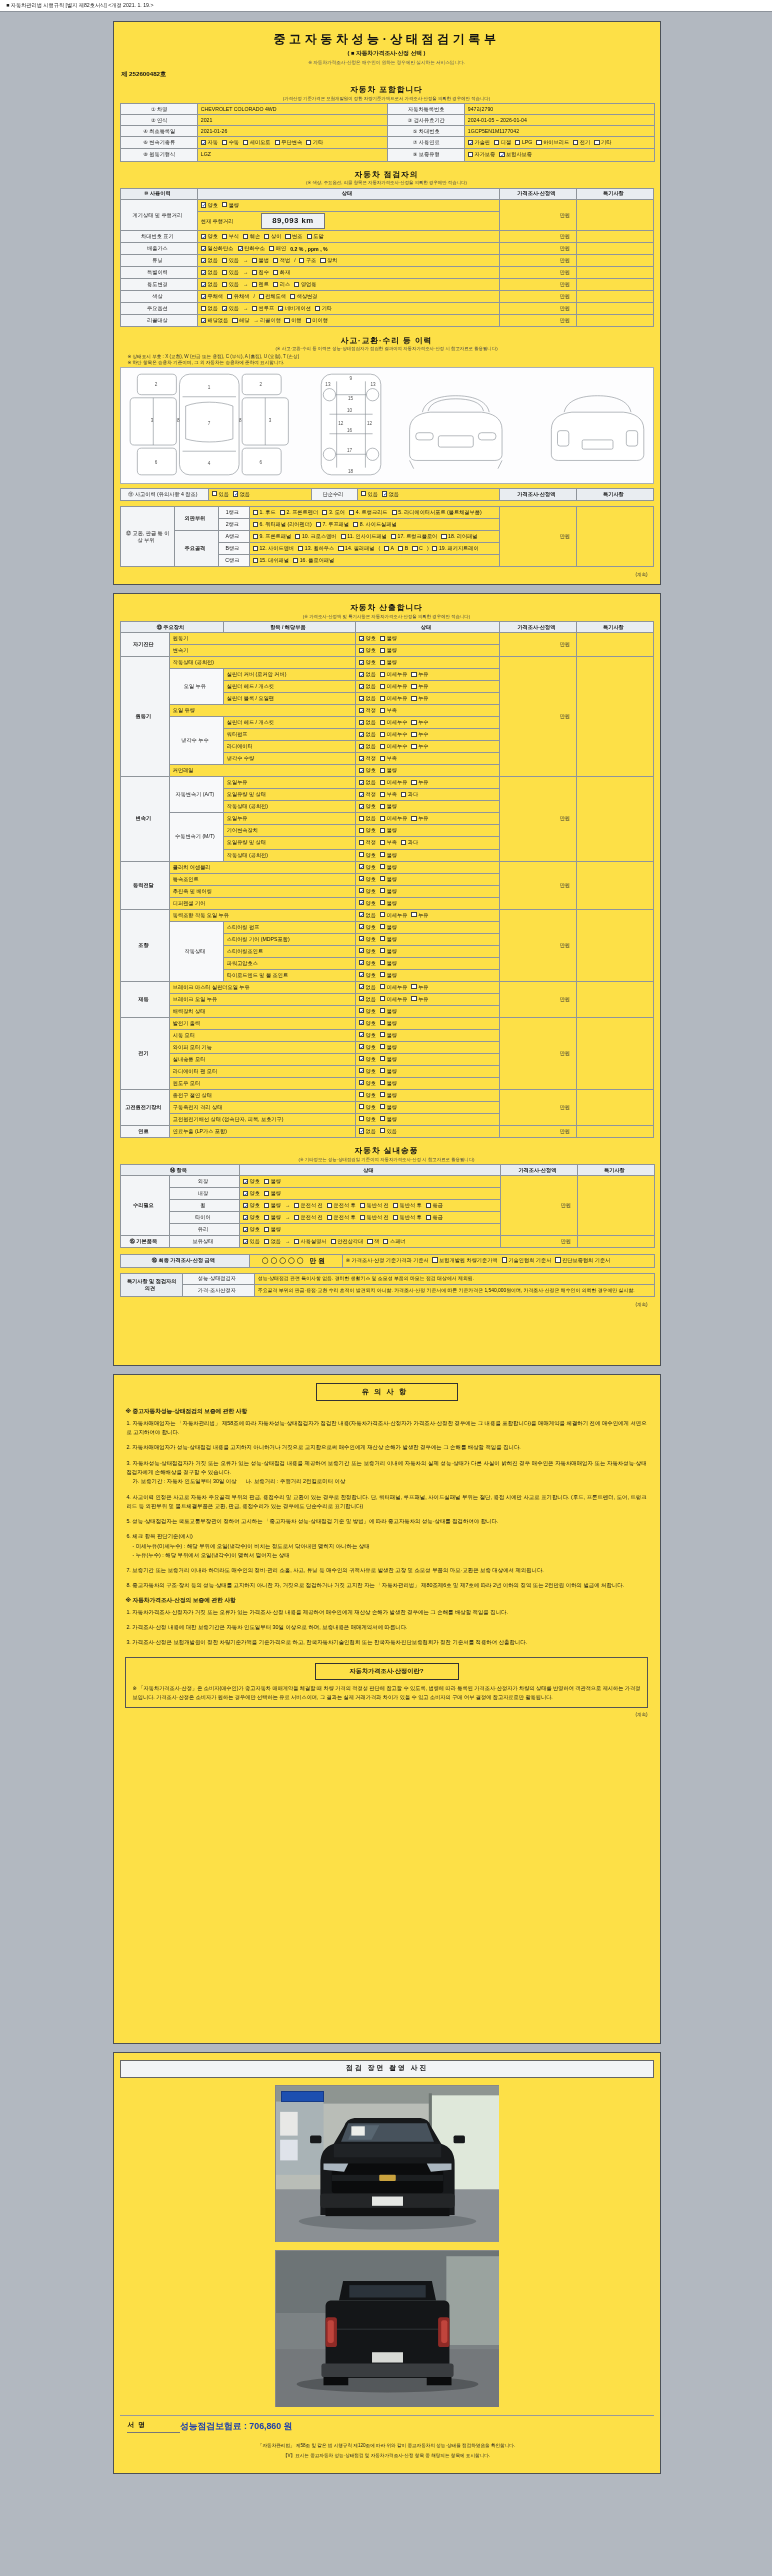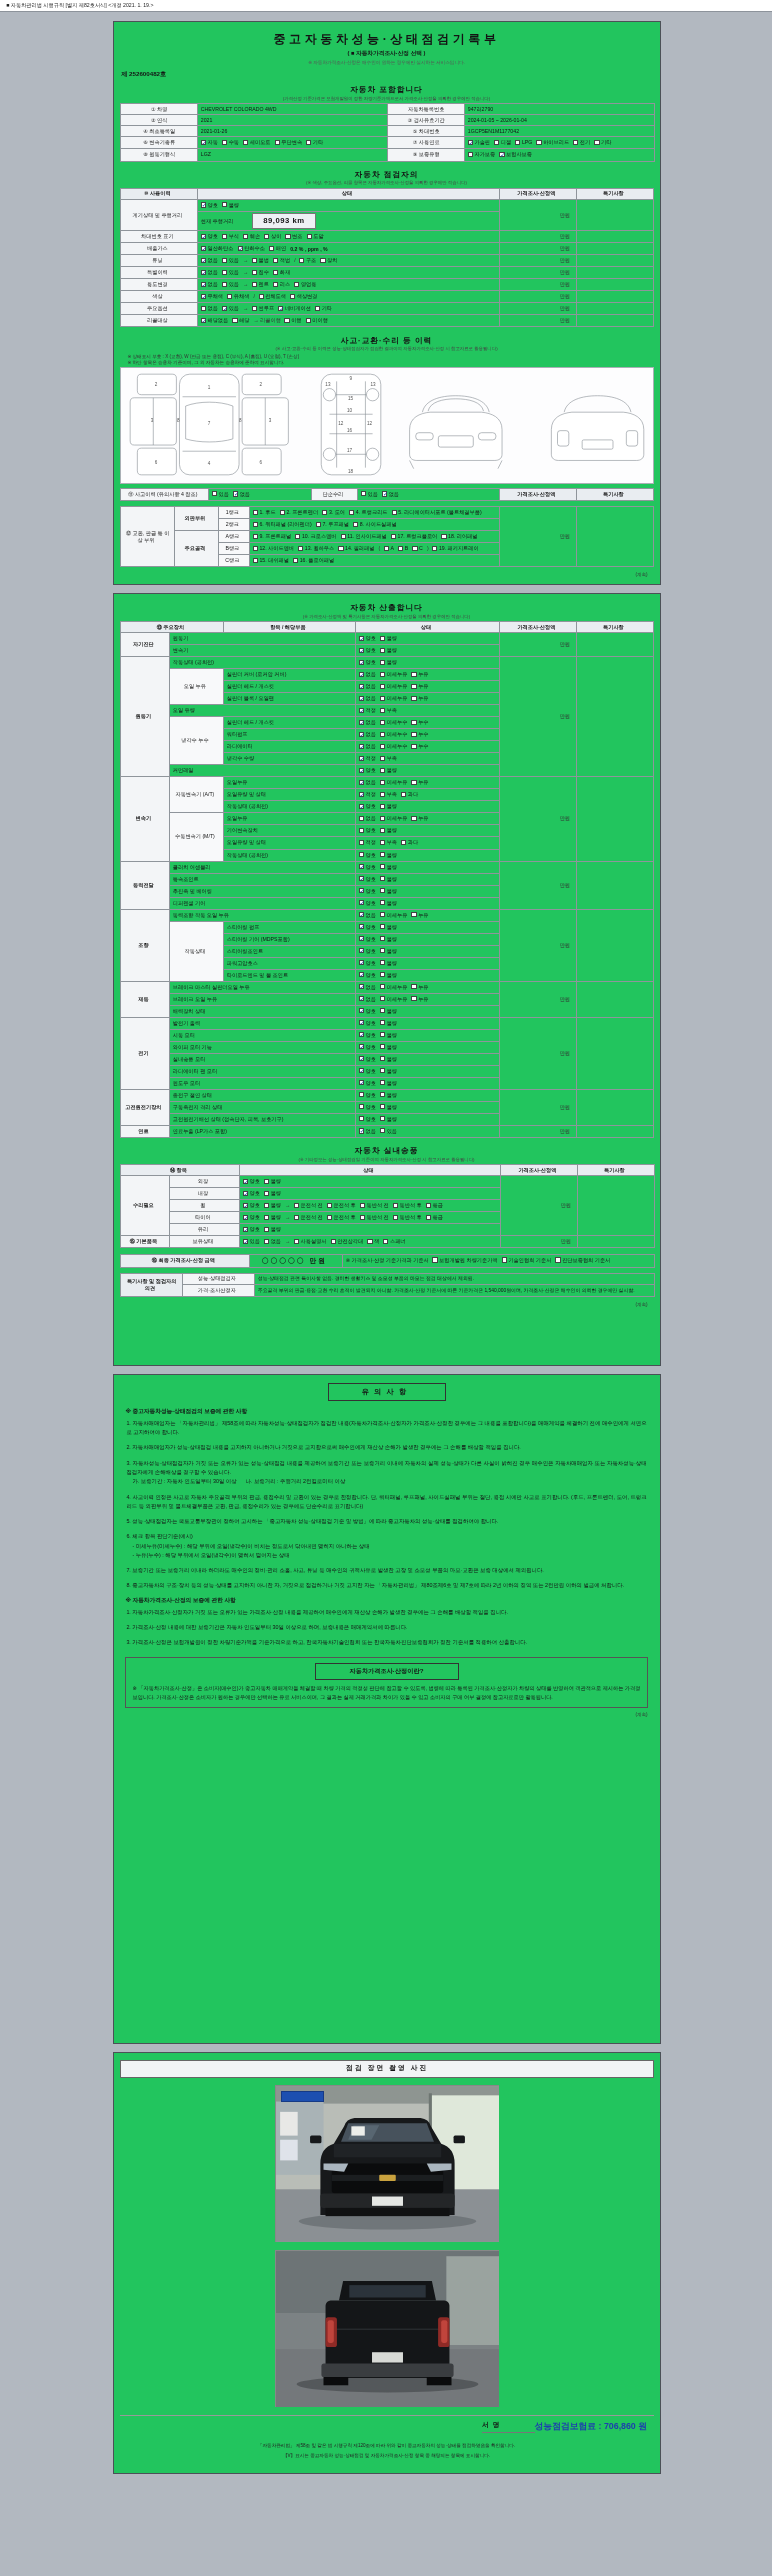--- a/index.html
+++ b/index.html
@@ -1,20 +1,20 @@
 <!DOCTYPE html>
 <html style="font-size:8.2px"><head>
 <meta charset="utf-8">
 <style>
   *{margin:0;padding:0;box-sizing:border-box}
   html,body{width:773px;height:2576px}
   body{background:#b2b8c0;font-family:"Liberation Sans","DejaVu Sans",sans-serif;color:#141414;overflow:hidden}
   .topstrip{background:#ffffff;border-bottom:0.5px solid #8d939b;height:12.4px;display:flex;align-items:center;padding:0 6.2px;font-size:5.2px;color:#222}
   .wrap{width:548px;margin:0 auto}
-  .card{background:#22c55e;border:0.5px solid #4c5157;margin-top:8.2px;padding:6.2px 6.7px 5.2px}
+  .card{background:#fde047;border:0.5px solid #4c5157;margin-top:8.2px;padding:6.2px 6.7px 5.2px}
   .doc-title{text-align:center;font-size:12px;font-weight:bold;letter-spacing:3.6px;padding-top:3.1px}
   .doc-select{text-align:center;font-size:5.7px;font-weight:bold;margin-top:2.6px}
   .doc-selnote{text-align:center;font-size:4.6px;color:#555;margin-top:1.5px}
   .doc-no{font-size:6.2px;font-weight:bold;margin:5.2px 0 3.1px 1px}
   .sec-title{font-size:7.7px;font-weight:bold;text-align:center;letter-spacing:1px;padding:3.1px 0 0.5px}
   .sec-note{font-size:4.4px;color:#444;text-align:center;margin-bottom:2.6px}
   table{border-collapse:collapse;table-layout:fixed;width:534px;margin:0 auto 5.2px}
   td{border:0.5px solid #8f959b;padding:1.5px 2.6px;font-size:5.2px;line-height:1.35;vertical-align:middle;word-break:break-all}
   td.hd{background:#e9edf1;font-weight:bold;text-align:center}
   td.lab{background:#f3f5f7;text-align:center}
@@ -23,35 +23,35 @@
   td.item{text-align:left}
   td.price{text-align:right;color:#333}
   td.st{text-align:left}
   td.op{font-size:4.9px;line-height:1.5;text-align:justify}
   td.final-amt{text-align:center;font-weight:bold;font-size:6.7px;letter-spacing:2.1px}
   .ck{display:inline-block;white-space:nowrap;margin:0.5px 4.1px 0.5px 0;font-size:5.2px}
   .bx{display:inline-block;width:5.2px;height:5.2px;border:0.5px solid #444;background:#fff;vertical-align:-0.5px;margin-right:1.5px;line-height:4.6px;text-align:center;font-size:6.2px;font-weight:bold;color:#2148a8;overflow:visible}
   .sep{margin:0 3.6px 0 0;color:#333;font-size:5.2px}
   .tx{margin-right:3.6px}
   .val{font-weight:bold}
-  .kmcell .val{border:0.5px solid #777;background:#eef1f5;font-size:7.7px;padding:1.5px 10.3px;margin-left:15px;letter-spacing:0.5px;display:inline-block}
+  .kmcell .val{border:0.5px solid #777;background:#eef1f5;font-size:7.7px;padding:1.5px 10.3px;margin-left:24px;letter-spacing:0.5px;display:inline-block}
   .legend{font-size:4.6px;color:#333;margin:1px 7.2px}
   .diagram{width:534px;margin:2.1px auto 4.1px;border:0.5px solid #aab0b6;background:#fdfdfe}
   .marker{text-align:right;font-size:4.6px;color:#333;margin:1px 5.2px 1px}
-  .notice-title-box{width:118px;margin:2.1px auto 6.2px;border:0.8px solid #333;text-align:center;font-weight:bold;font-size:7.2px;letter-spacing:5.2px;padding:3.1px 0}
+  .notice-title-box{width:142px;margin:2.1px auto 6.2px;border:0.8px solid #333;text-align:center;font-weight:bold;font-size:7.2px;letter-spacing:5.2px;padding:3.1px 0}
   .notice-sub{font-size:5.7px;font-weight:bold;margin:6.2px 5.2px 3.1px}
   .notice-list .para{font-size:5.4px;line-height:1.75;margin:0 6.2px 5.7px;white-space:pre-wrap;text-align:justify}
   .pricebox{border:0.5px solid #555;margin:9.3px 5.2px 4.1px;padding:5.2px 6.2px}
   .pricebox-title{width:144px;margin:0 auto 4.1px;border:0.5px solid #333;text-align:center;font-weight:bold;font-size:6.2px;padding:2.6px 0}
   .pricebox-text{font-size:5.2px;line-height:1.7;white-space:pre-wrap;text-align:justify}
   .photos-title{border:0.5px solid #666;background:#f2f4f6;font-weight:bold;text-align:center;font-size:6.7px;letter-spacing:2.1px;padding:3.1px 0;width:534px;margin:1px auto 7.2px}
   .photo{display:block;margin:0 auto 8.2px;border:0.5px solid #888;position:relative;width:224px;height:157px;background:#777}
   .photo svg{display:block}
   .photo-tag{position:absolute;left:5.2px;top:5.2px;background:#1d4fb0;width:43px;height:11.3px;border:0.5px solid #163a85}
-  .signrow{display:flex;justify-content:flex-end;align-items:flex-end;width:534px;margin:4.1px auto 5.2px;padding:5.2px 7.2px 3.1px;border-top:0.5px solid #999}
+  .signrow{display:flex;justify-content:flex-start;align-items:flex-end;width:534px;margin:4.1px auto 5.2px;padding:5.2px 7.2px 3.1px;border-top:0.5px solid #999}
   .sign-label{font-size:6.7px;font-weight:bold;letter-spacing:4.1px;border-bottom:0.5px solid #777;padding:0 31px 2.1px 0}
   .premium{font-size:8.8px;font-weight:bold;color:#1d3fae}
   .bottom-note{font-size:4.6px;text-align:center;color:#222;line-height:1.7;margin-top:2.1px}
 </style>
 </head>
 <body>
 
 <div class="topstrip">
   <span>■ 자동차관리법 시행규칙 [별지 제82호서식] &lt;개정 2021. 1. 19.&gt;</span>
 </div>

